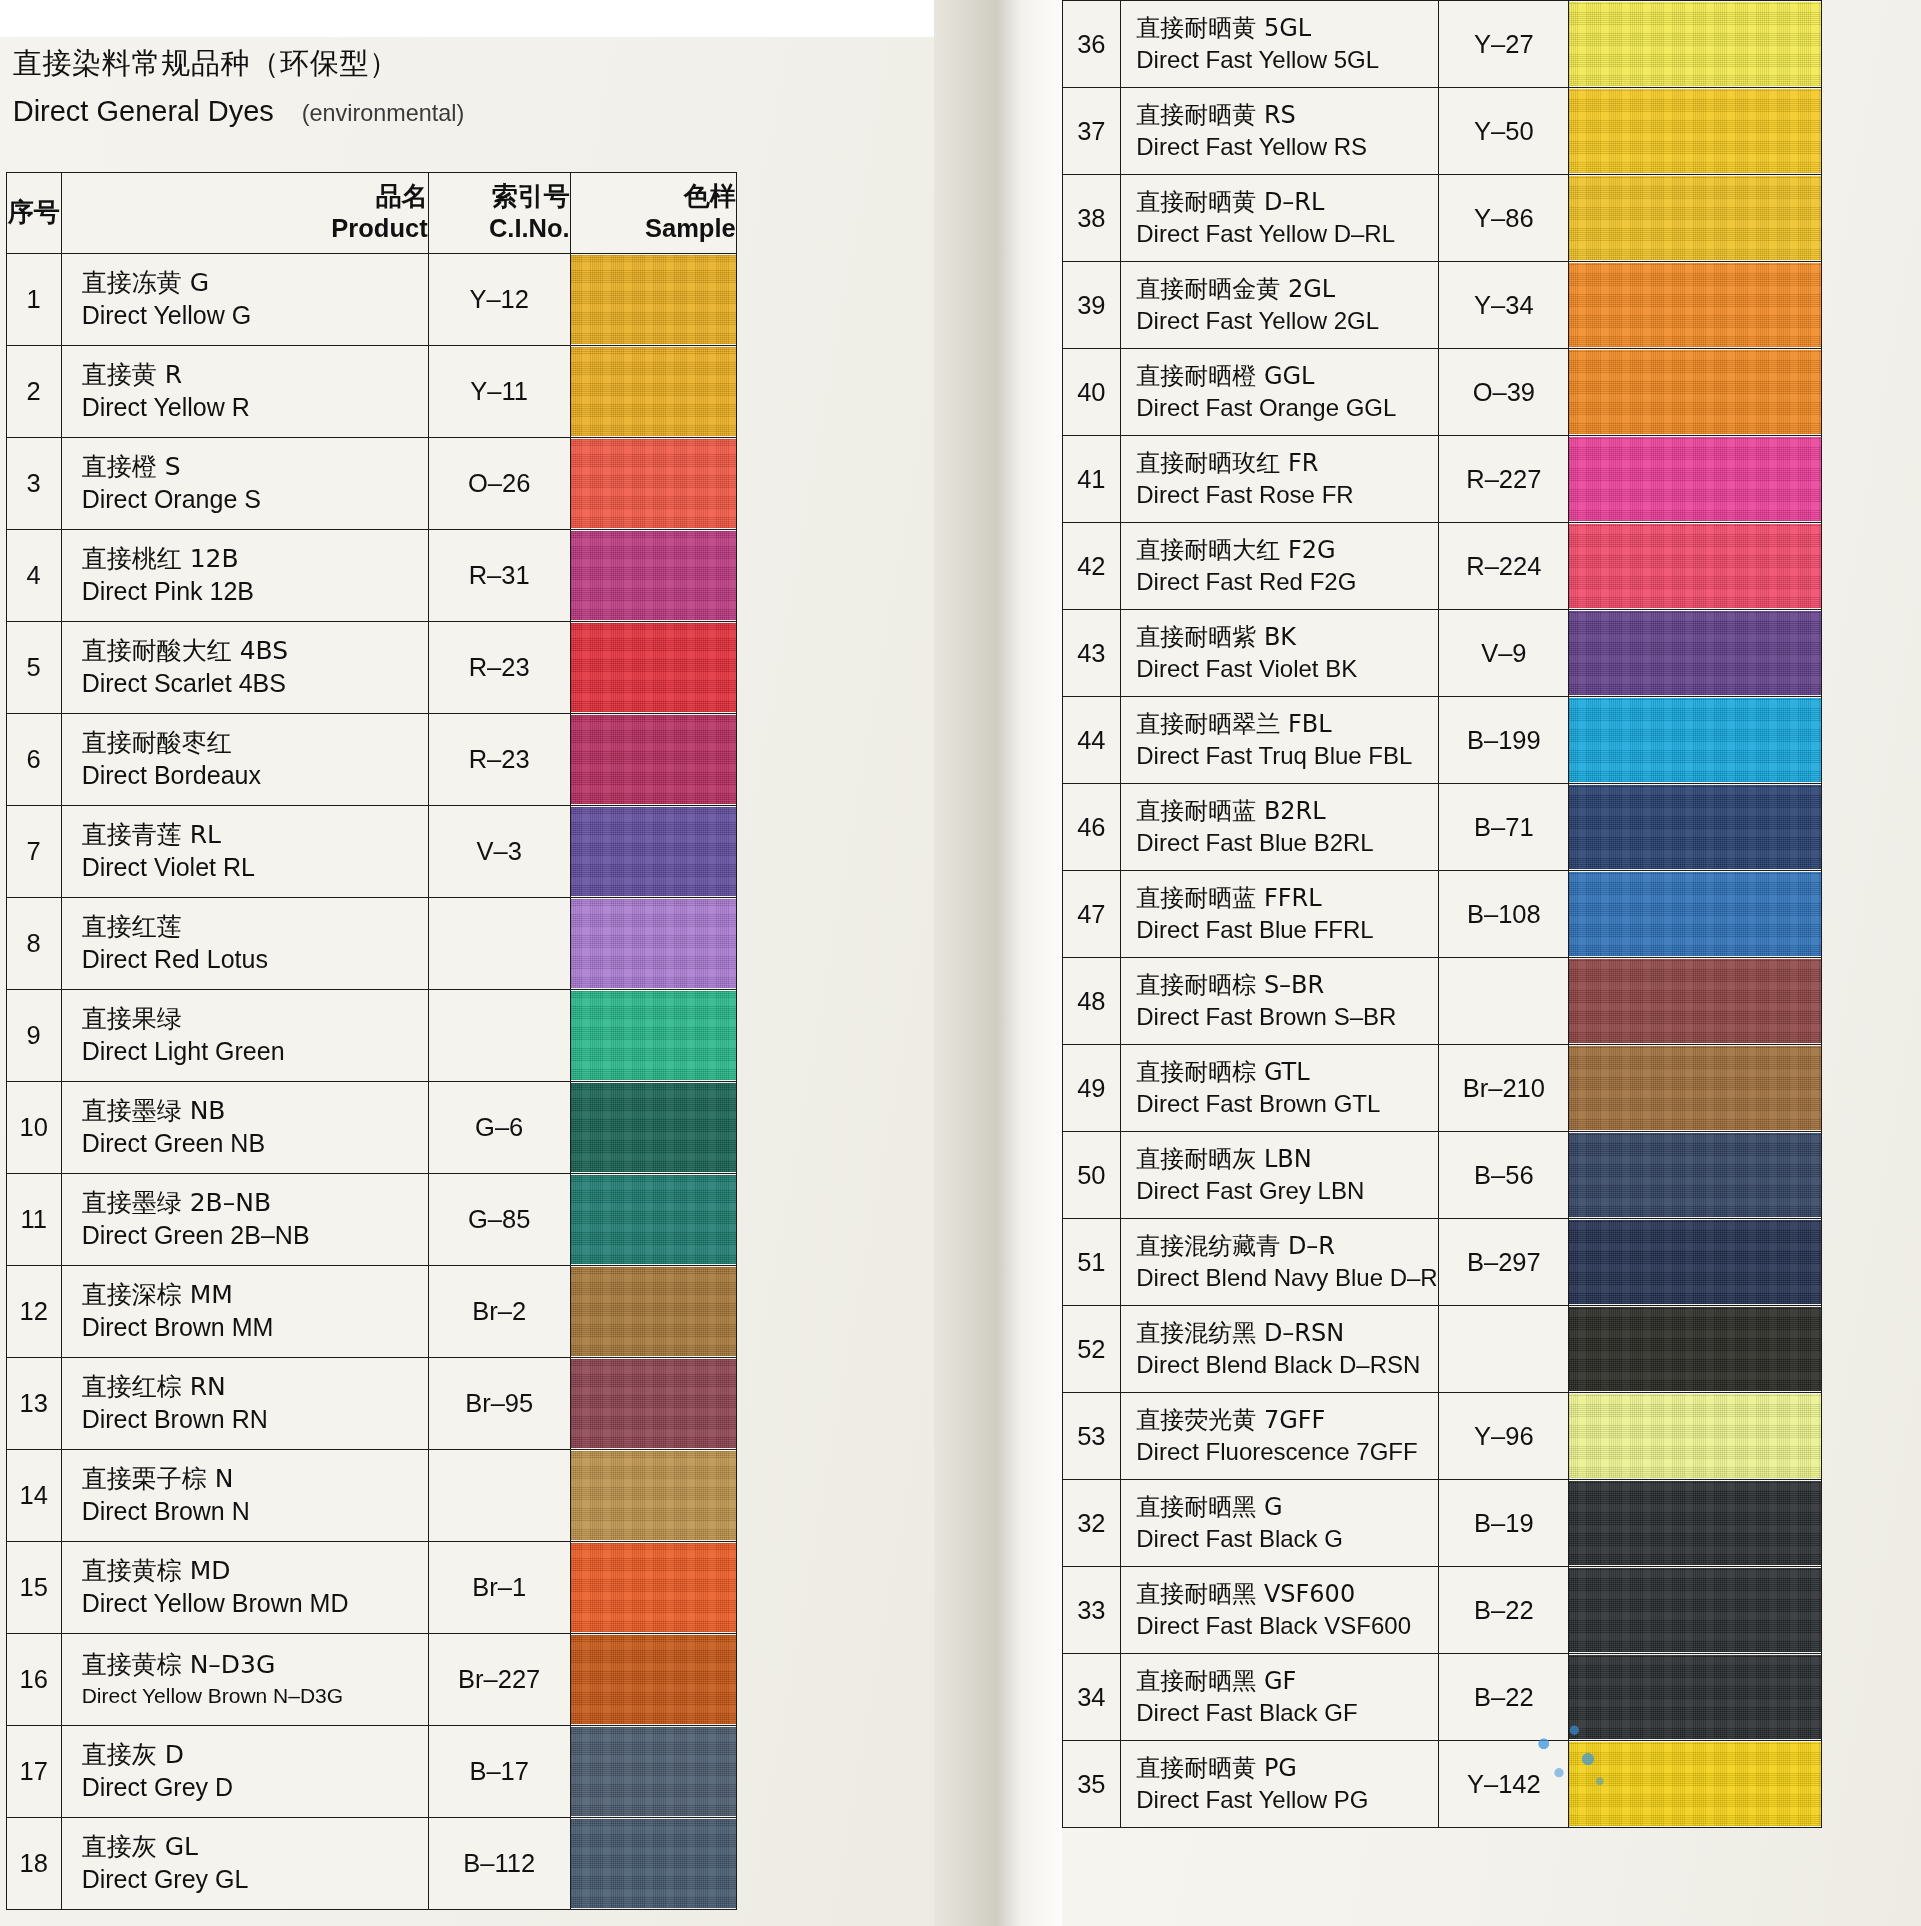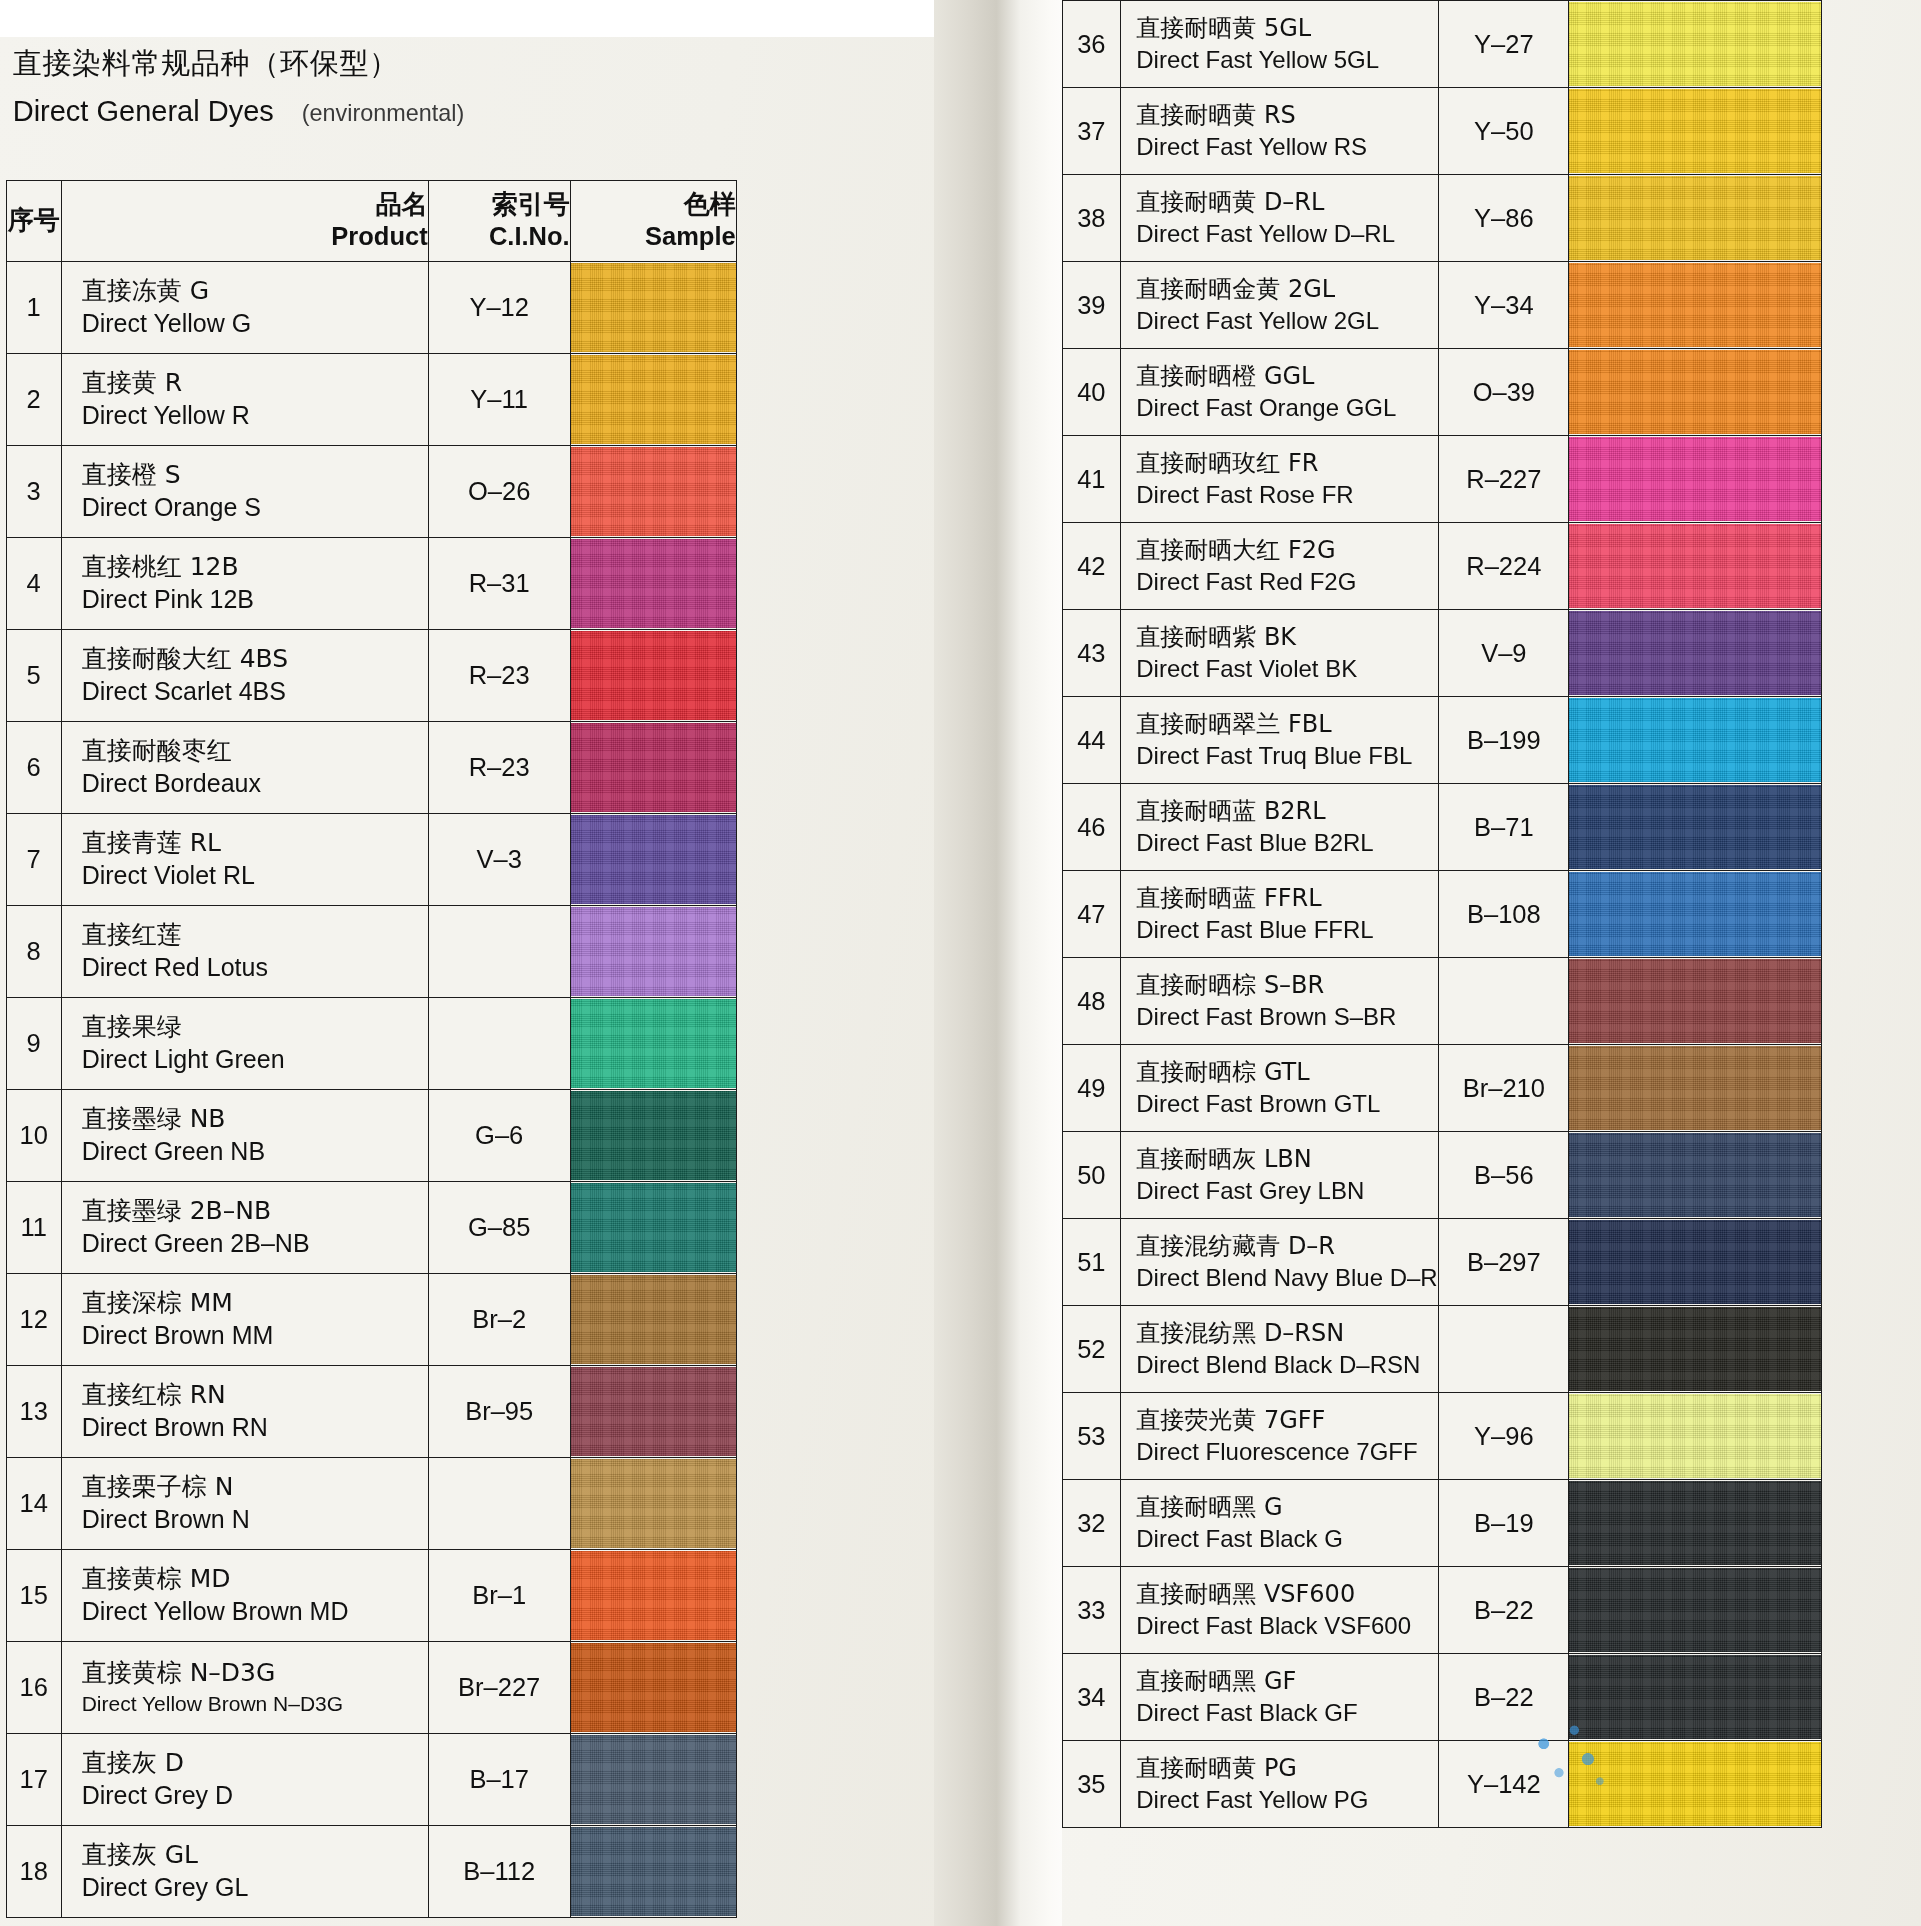--- a/index.html
+++ b/index.html
@@ -123,21 +123,21 @@
   <div class="gutter"></div>
   <div class="paper-right"></div>
 
   <div class="title-block">
     <div class="title-cn">直接染料常规品种（环保型）</div>
     <div class="title-en">
       <span>Direct General Dyes</span><span class="paren">(environmental)</span>
     </div>
   </div>
 
-  <table class="dye left-tbl" id="left-table" style="left:5.7px; top:180px; width:683px;">
+  <table class="dye left-tbl" id="left-table" style="left:5.7px; top:172px; width:683px;">
     <thead>
       <tr>
         <th class="c-no hd-single">序号</th>
         <th class="c-name hd">
           <div class="hd-cn">品名</div>
           <div class="hd-en">Product</div>
         </th>
         <th class="c-ci hd">
           <div class="hd-cn">索引号</div>
           <div class="hd-en">C.I.No.</div>

